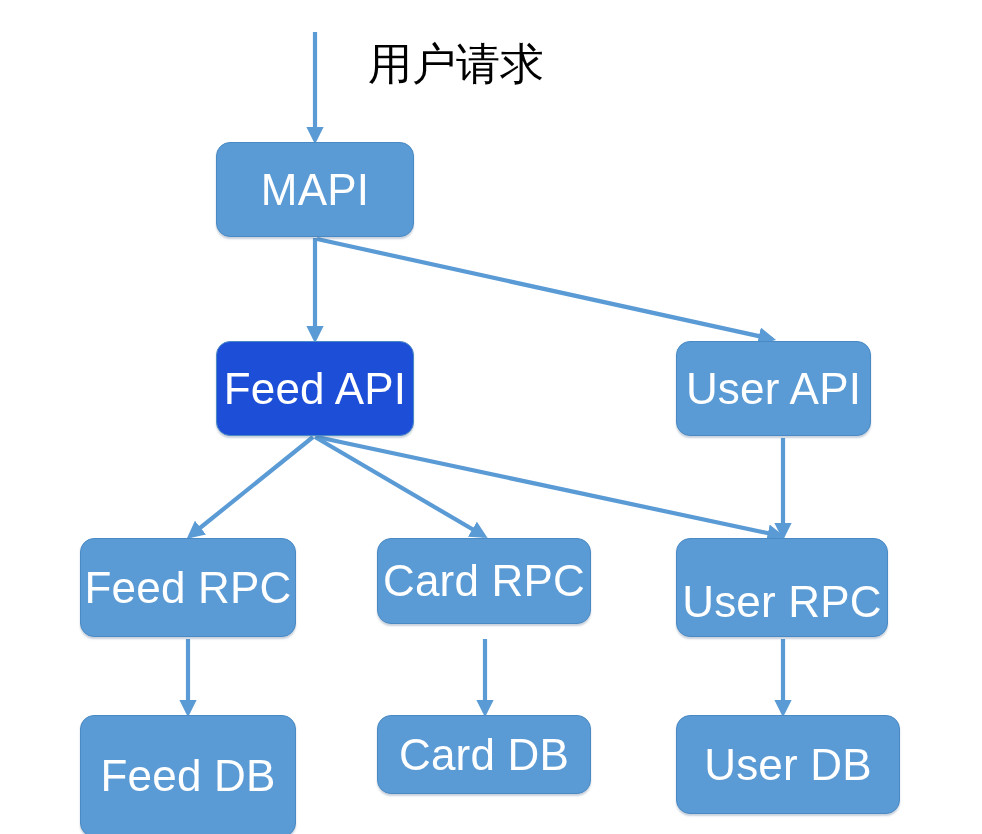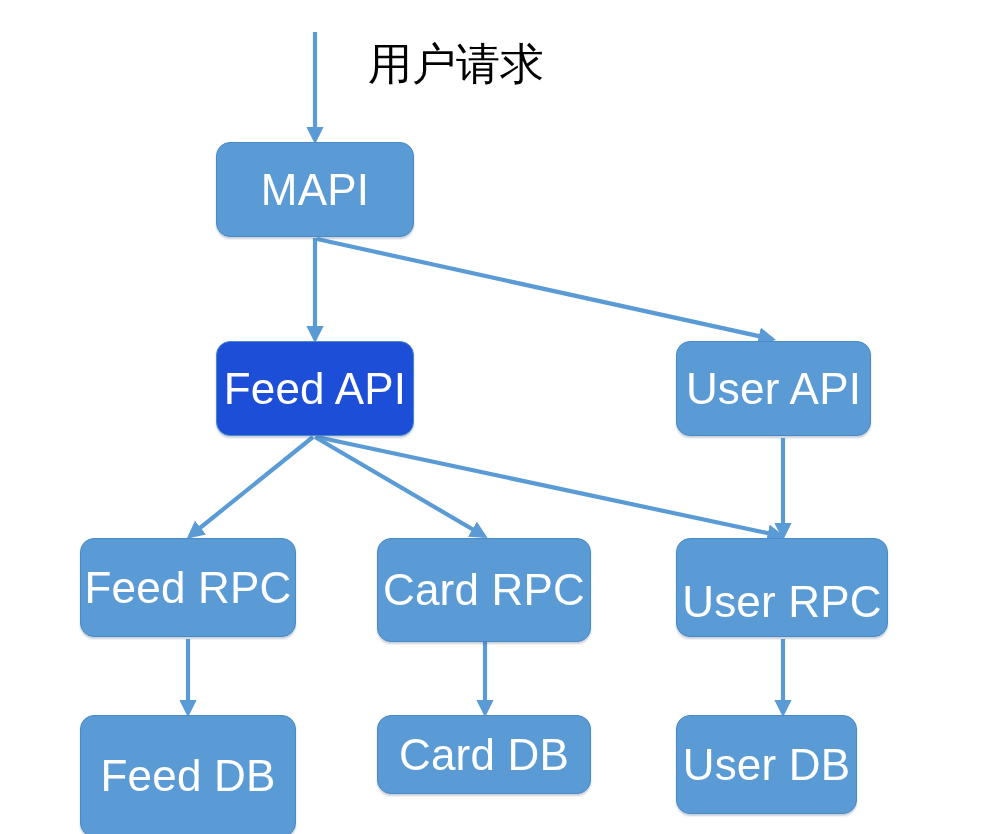--- a/index.html
+++ b/index.html
@@ -89,30 +89,30 @@
       </div>
       <div class="node" style="left: 216px; top: 341px; width: 198px; height: 95px; background: #1d4ed8; border-color: rgb(74, 138, 196);">
         <span class="node-label" style="color: rgb(255, 255, 255);">Feed API</span>
       </div>
       <div class="node" style="left: 676px; top: 341px; width: 195px; height: 95px; background: rgb(91, 155, 213); border-color: rgb(74, 138, 196);">
         <span class="node-label" style="color: rgb(255, 255, 255);">User API</span>
       </div>
       <div class="node" style="left: 80px; top: 538px; width: 216px; height: 99px; background: rgb(91, 155, 213); border-color: rgb(74, 138, 196);">
         <span class="node-label" style="color: rgb(255, 255, 255);">Feed RPC</span>
       </div>
-      <div class="node" style="left: 377px; top: 538px; width: 214px; height: 104px; background: rgb(91, 155, 213); border-color: rgb(74, 138, 196);">
+      <div class="node" style="left: 377px; top: 538px; width: 214px; height: 86px; background: rgb(91, 155, 213); border-color: rgb(74, 138, 196);">
         <span class="node-label" style="color: rgb(255, 255, 255);">Card RPC</span>
       </div>
       <div class="node" style="left: 676px; top: 538px; width: 212px; height: 99px; background: rgb(91, 155, 213); border-color: rgb(74, 138, 196);">
         <span class="node-label" style="color: rgb(255, 255, 255); margin-top: 28px;">User RPC</span>
       </div>
       <div class="node" style="left: 80px; top: 715px; width: 216px; height: 122px; background: rgb(91, 155, 213); border-color: rgb(74, 138, 196);">
         <span class="node-label" style="color: rgb(255, 255, 255);">Feed DB</span>
       </div>
       <div class="node" style="left: 377px; top: 715px; width: 214px; height: 79px; background: rgb(91, 155, 213); border-color: rgb(74, 138, 196);">
         <span class="node-label" style="color: rgb(255, 255, 255);">Card DB</span>
       </div>
-      <div class="node" style="left: 676px; top: 715px; width: 181px; height: 99px; background: rgb(91, 155, 213); border-color: rgb(74, 138, 196);">
+      <div class="node" style="left: 676px; top: 715px; width: 224px; height: 99px; background: rgb(91, 155, 213); border-color: rgb(74, 138, 196);">
         <span class="node-label" style="color: rgb(255, 255, 255);">User DB</span>
       </div>
     </div>
 
 </div>
 
 </body></html>

